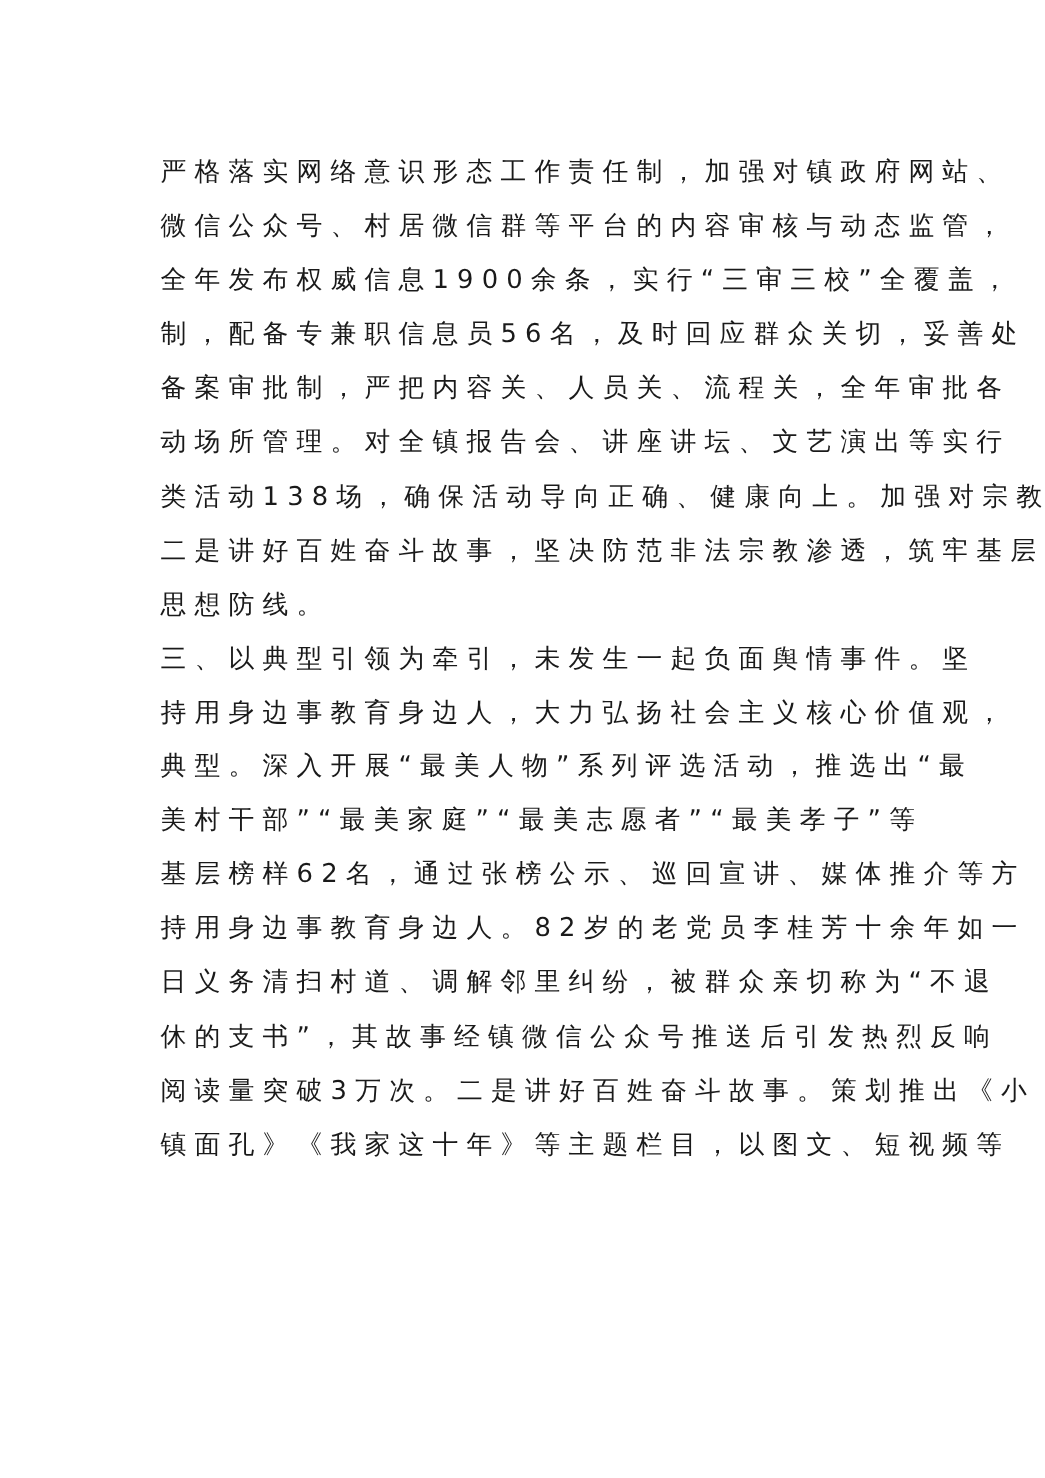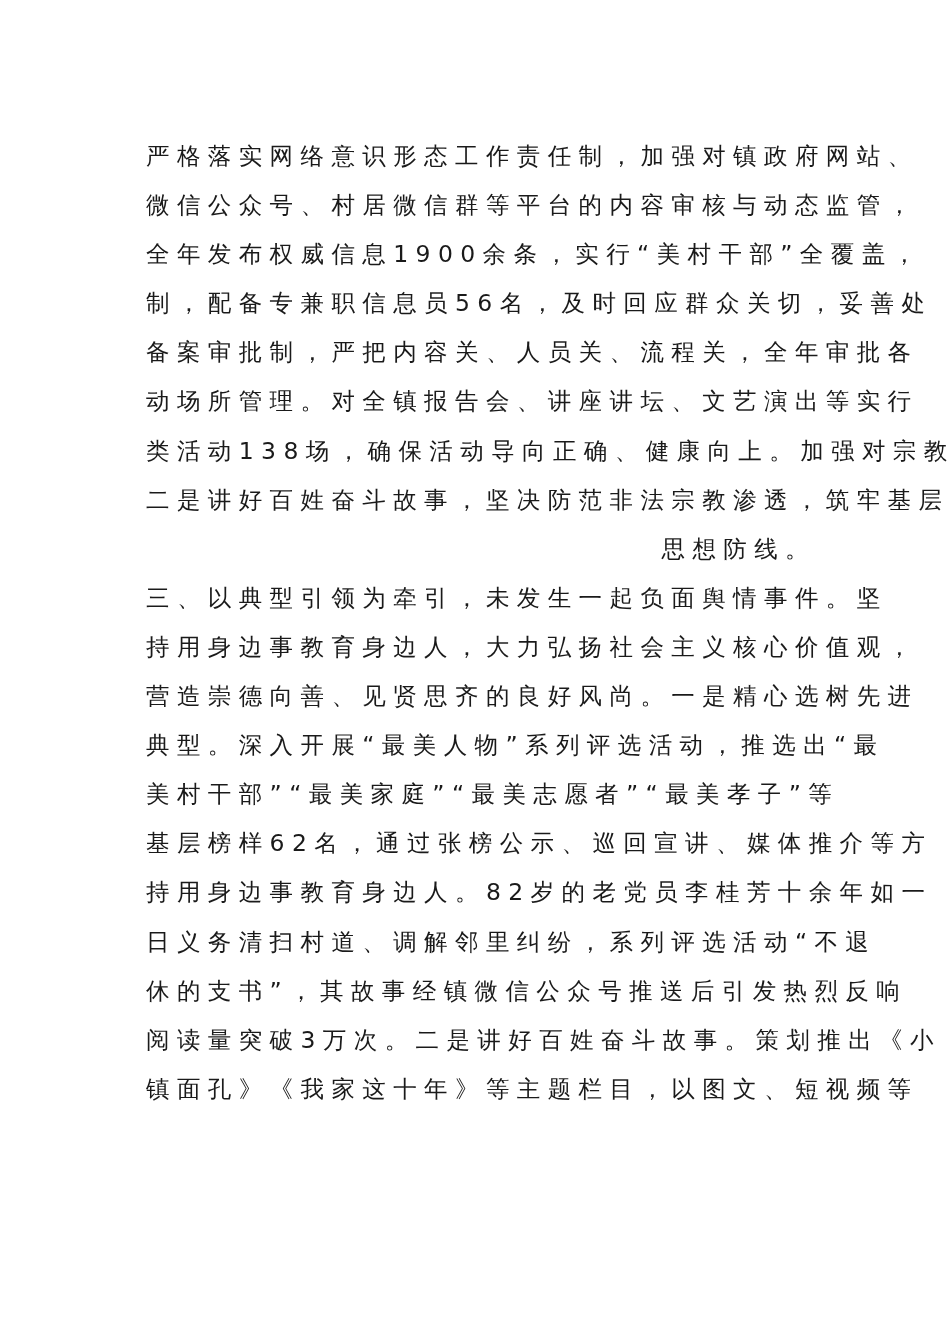--- a/index.html
+++ b/index.html
@@ -29,42 +29,40 @@
       color: #1a1a1a;
       font-family: "DejaVu Sans", sans-serif;
       font-size: 23.5px;
       letter-spacing: 7.4px;
     }
     .line {
       display: block;
       height: 49.1px;
       line-height: 49.1px;
       white-space: nowrap;
-      text-align: right;
     }
   </style>
 </head>
 <body>
 
 <div class="page">
   <div class="text-block">
     <span class="line">严格落实网络意识形态工作责任制，加强对镇政府网站、</span>
     <span class="line">微信公众号、村居微信群等平台的内容审核与动态监管，</span>
-    <span class="line">全年发布权威信息1900余条，实行“美村干部”全覆盖，</span>
+    <span class="line">全年发布权威信息1900余条，实行“三审三校”全覆盖，</span>
     <span class="line">制，配备专兼职信息员56名，及时回应群众关切，妥善处</span>
     <span class="line">备案审批制，严把内容关、人员关、流程关，全年审批各</span>
     <span class="line">动场所管理。对全镇报告会、讲座讲坛、文艺演出等实行</span>
     <span class="line">类活动138场，确保活动导向正确、健康向上。加强对宗教</span>
     <span class="line">二是讲好百姓奋斗故事，坚决防范非法宗教渗透，筑牢基层</span>
     <span class="line">思想防线。</span>
     <span class="line">三、以典型引领为牵引，未发生一起负面舆情事件。坚</span>
     <span class="line">持用身边事教育身边人，大力弘扬社会主义核心价值观，</span>
-    <span class="line">营造崇德向善、见贤思齐的良好风尚。一是精心选树先进</span>
     <span class="line">典型。深入开展“最美人物”系列评选活动，推选出“最</span>
     <span class="line">美村干部”“最美家庭”“最美志愿者”“最美孝子”等</span>
     <span class="line">基层榜样62名，通过张榜公示、巡回宣讲、媒体推介等方</span>
     <span class="line">持用身边事教育身边人。82岁的老党员李桂芳十余年如一</span>
-    <span class="line">日义务清扫村道、调解邻里纠纷，系列评选活动“不退</span>
+    <span class="line">日义务清扫村道、调解邻里纠纷，被群众亲切称为“不退</span>
     <span class="line">休的支书”，其故事经镇微信公众号推送后引发热烈反响</span>
     <span class="line">阅读量突破3万次。二是讲好百姓奋斗故事。策划推出《小</span>
     <span class="line">镇面孔》《我家这十年》等主题栏目，以图文、短视频等</span>
   </div>
 </div>
 
 </body></html>

